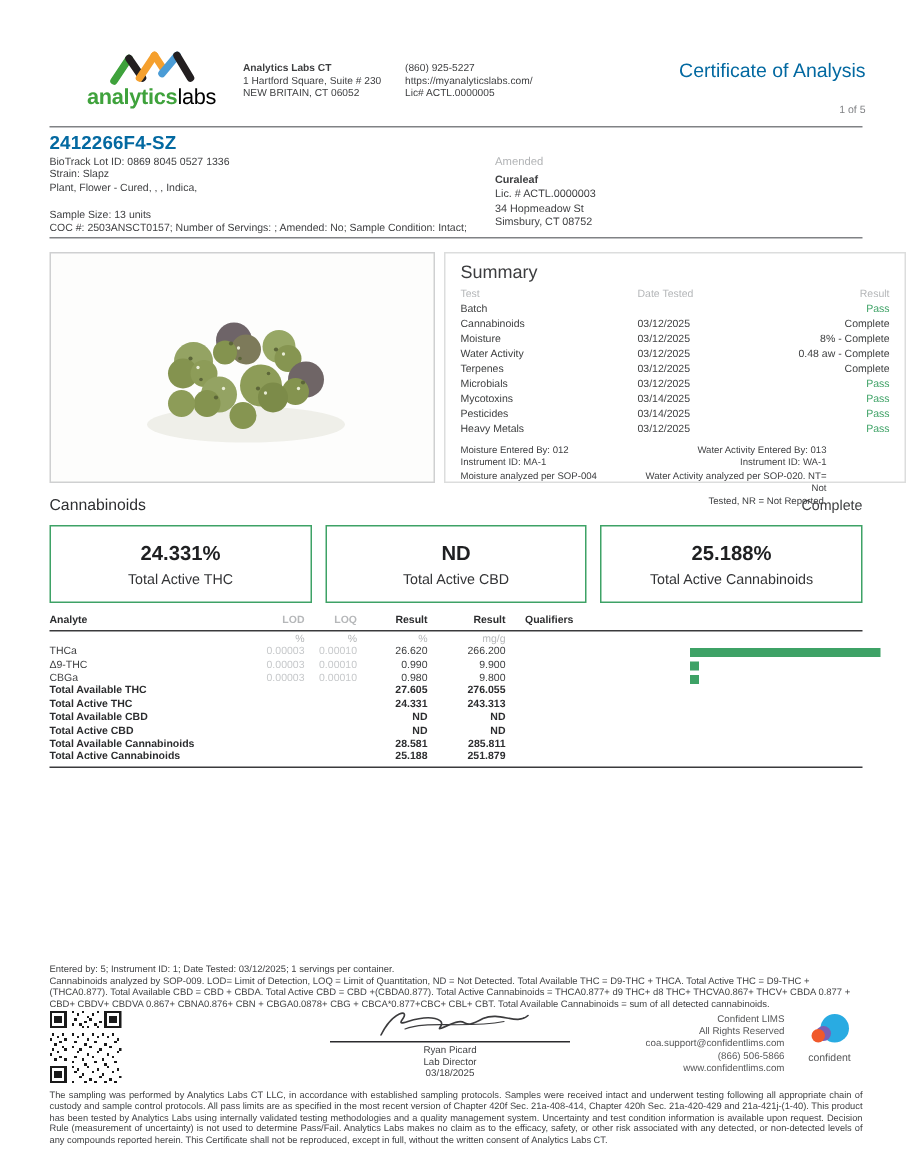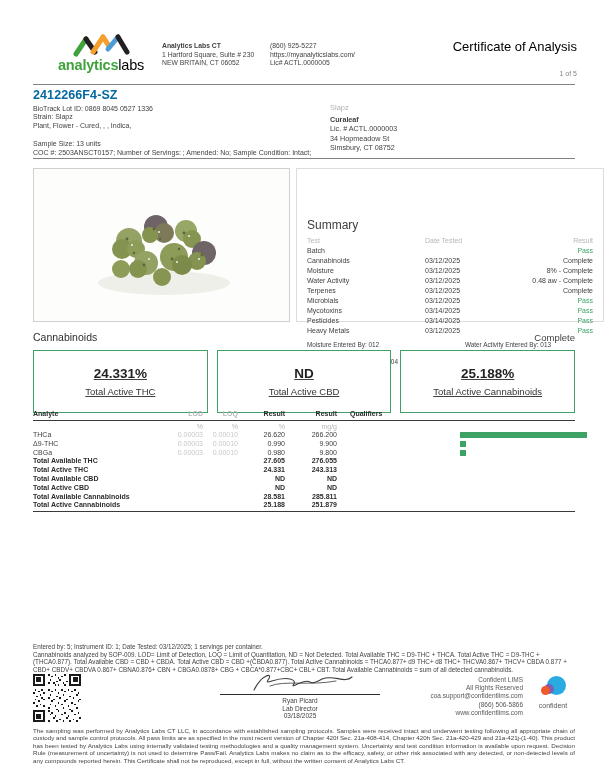--- a/index.html
+++ b/index.html
@@ -12,53 +12,53 @@
   .header { position:absolute; left:58px; right:30px; top:33px; display:flex; align-items:flex-start; }
   .logo-col { width:92px; }
   .logo-zig { display:block; margin-left:14px; }
   .logo-word { font-size:14.5px; letter-spacing:-0.2px; white-space:nowrap; }
   .logo-word .w1 { color:#3fa23c; font-weight:bold; }
   .logo-word .w2 { color:#000000; }
   .lab-col { margin-left:12px; width:104px; font-size:6.8px; line-height:8.6px; color:#3e3f41; padding-top:9px; }
   .lab-col .b { font-weight:bold; }
   .lab-col2 { margin-left:4px; width:120px; font-size:6.8px; line-height:8.6px; color:#3e3f41; padding-top:9px; }
   .head-right { margin-left:auto; text-align:right; padding-top:6px; }
-  .doc-title { font-size:13px; color:#000000; }
+  .doc-title { font-size:13px; color:#0369a1; }
   .page-num { font-size:7px; color:#808285; margin-top:16px; }
   .rule { position:absolute; left:33px; right:32px; border-top:1px solid #808285; }
   .rule-1 { top:84px; }
   .rule-2 { top:158px; }
   
   .sample { position:absolute; left:33px; right:32px; top:88px; }
   .batch-id { font-size:12.5px; font-weight:bold; color:#0369a1; letter-spacing:0.1px; }
   .biotrack { font-size:7px; margin-top:3px; color:#3e3f41; }
   .sample-id { font-size:10.5px; font-weight:bold; color:#2a2a2c; margin-top:1px; }
   .small-line { font-size:7px; line-height:9px; color:#3e3f41; }
   .size-block { margin-top:9px; }
   .completed-block { position:absolute; left:162px; top:19px; font-size:7.5px; font-weight:600; line-height:12px; color:#3e3f41; }
   .client-block { position:absolute; left:297px; top:15px; font-size:7.2px; line-height:9.2px; color:#3e3f41; }
   .client-label { color:#b1b3b5; font-size:7.5px; margin-bottom:3px; }
   .client-name { font-weight:bold; }
   
   .photo-box { position:absolute; left:33px; top:168px; width:257px; height:154px; border:1px solid #cfd0d1; background:#fdfdfc; }
   .summary-box { position:absolute; left:296px; top:168px; width:308px; height:154px; border:1px solid #dcdddd; padding:5px 10px 0 10px; }
-  .summary-title { font-size:12px; color:#3c3d3f;margin-top:44px; }
+  .summary-title { font-size:12px; color:#3c3d3f; }
   .sum-grid { display:grid; grid-template-columns:118px 96px 1fr; font-size:7px; line-height:10px; }
   .sum-head { color:#b5b7b9; margin-top:3px; line-height:11px; }
   .sum-res { text-align:right; }
   .pass { color:#3ea266; }
   .sum-notes { display:flex; margin-top:5px; font-size:6.4px; line-height:8.4px; color:#3e3f41; }
   .note-l { width:130px; }
   .note-r { margin-left:auto; margin-right:42px; text-align:right; }
   
   .cann-head { position:absolute; left:33px; right:32px; top:331px; display:flex; align-items:baseline; }
   .cann-title { font-size:10.5px; color:#2e2f31; }
   .cann-status { margin-left:auto; font-size:9.5px; color:#3e3f41; }
   .hl-row { position:absolute; left:33px; right:32px; top:350px; display:flex; gap:9px; }
-  .hl-box { flex:1; border:1.5px solid #3ea266; height:63px; display:flex; flex-direction:column; align-items:center; justify-content:center; background:#fff;text-decoration:underline; }
+  .hl-box { flex:1; border:1.5px solid #3ea266; height:52px; display:flex; flex-direction:column; align-items:center; justify-content:center; background:#fff; }
   .hl-val { font-size:13.5px; font-weight:bold; color:#1f2022; }
   .hl-lab { font-size:9.5px; color:#333436; margin-top:5px; }
   
   .atable { position:absolute; left:33px; right:32px; top:408px; font-size:7px; }
   .arow { display:grid; grid-template-columns:130px 40px 35px 47px 52px 1fr; line-height:8.8px; align-items:center; }
   .arow .num { text-align:right; }
   .a-head { line-height:12px; border-bottom:1.5px solid #3a3a3c; font-weight:bold; color:#2c2d2f; }
   .a-head .gray { color:#b5b7b9; font-weight:bold; }
   .a-units { color:#b5b7b9; line-height:9px; padding-top:1px; }
   .lodloq { color:#c7c9cb; }
@@ -126,21 +126,21 @@
   <div class="sample">
     <div class="batch-id">2412266F4-SZ</div>
     <div class="biotrack">BioTrack Lot ID: 0869 8045 0527 1336</div>
     <div class="small-line">Strain: Slapz</div>
     <div class="small-line">Plant, Flower - Cured, , , Indica,</div>
     <div class="size-block">
       <div class="small-line">Sample Size: 13 units</div>
       <div class="small-line">COC #: 2503ANSCT0157; Number of Servings: ; Amended: No; Sample Condition: Intact;</div>
     </div>
     <div class="client-block">
-      <div class="client-label">Slapz</div>
+      <div class="client-label">Amended</div>
       <div class="client-name">Curaleaf</div>
       <div>Lic. # ACTL.0000003</div>
       <div>34 Hopmeadow St</div>
       <div>Simsbury, CT 08752</div>
     </div>
   </div>
   <div class="rule rule-2"></div>
 
   <div class="photo-box">
     <svg width="255" height="152" viewBox="0 0 255 152">

